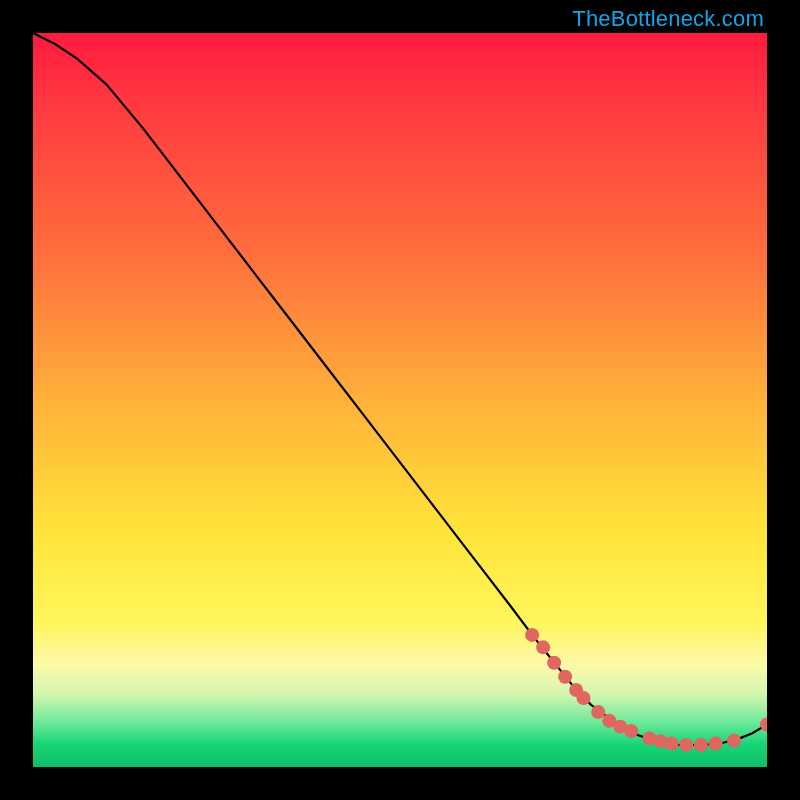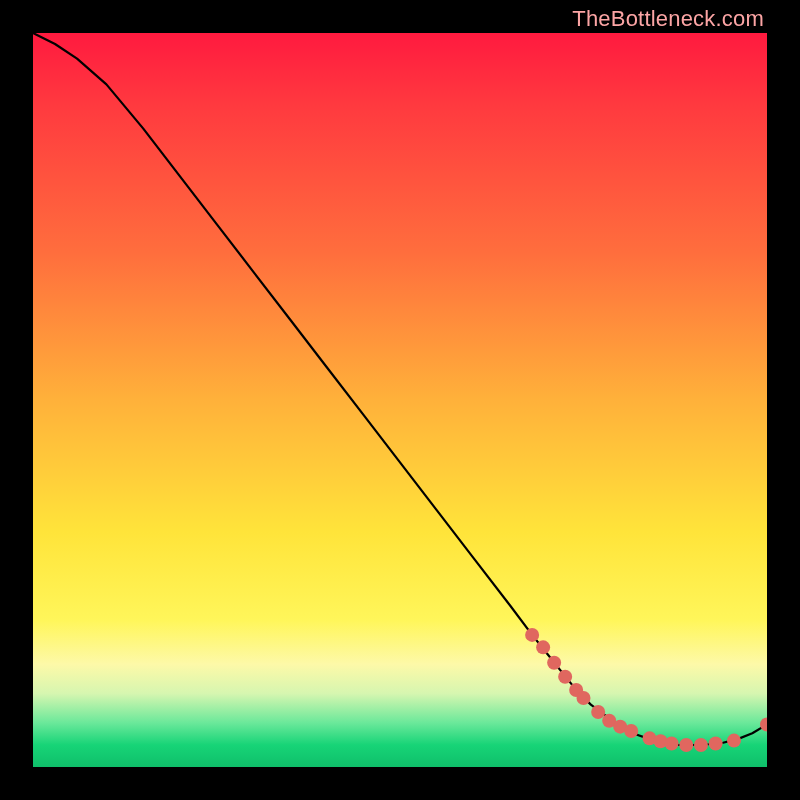--- a/index.html
+++ b/index.html
@@ -46,21 +46,21 @@
   svg.curve {
     position: absolute;
     inset: 0;
     width: 100%;
     height: 100%;
   }
   .watermark {
     position: absolute;
     top: 6px;
     right: 36px;
-    color: #fca5a5;
+    color: #0ea5e9;
     font-size: 22px;
     letter-spacing: 0.2px;
     user-select: none;
   }
 </style>
 </head>
 <body>
 
 <div class="stage">
 

